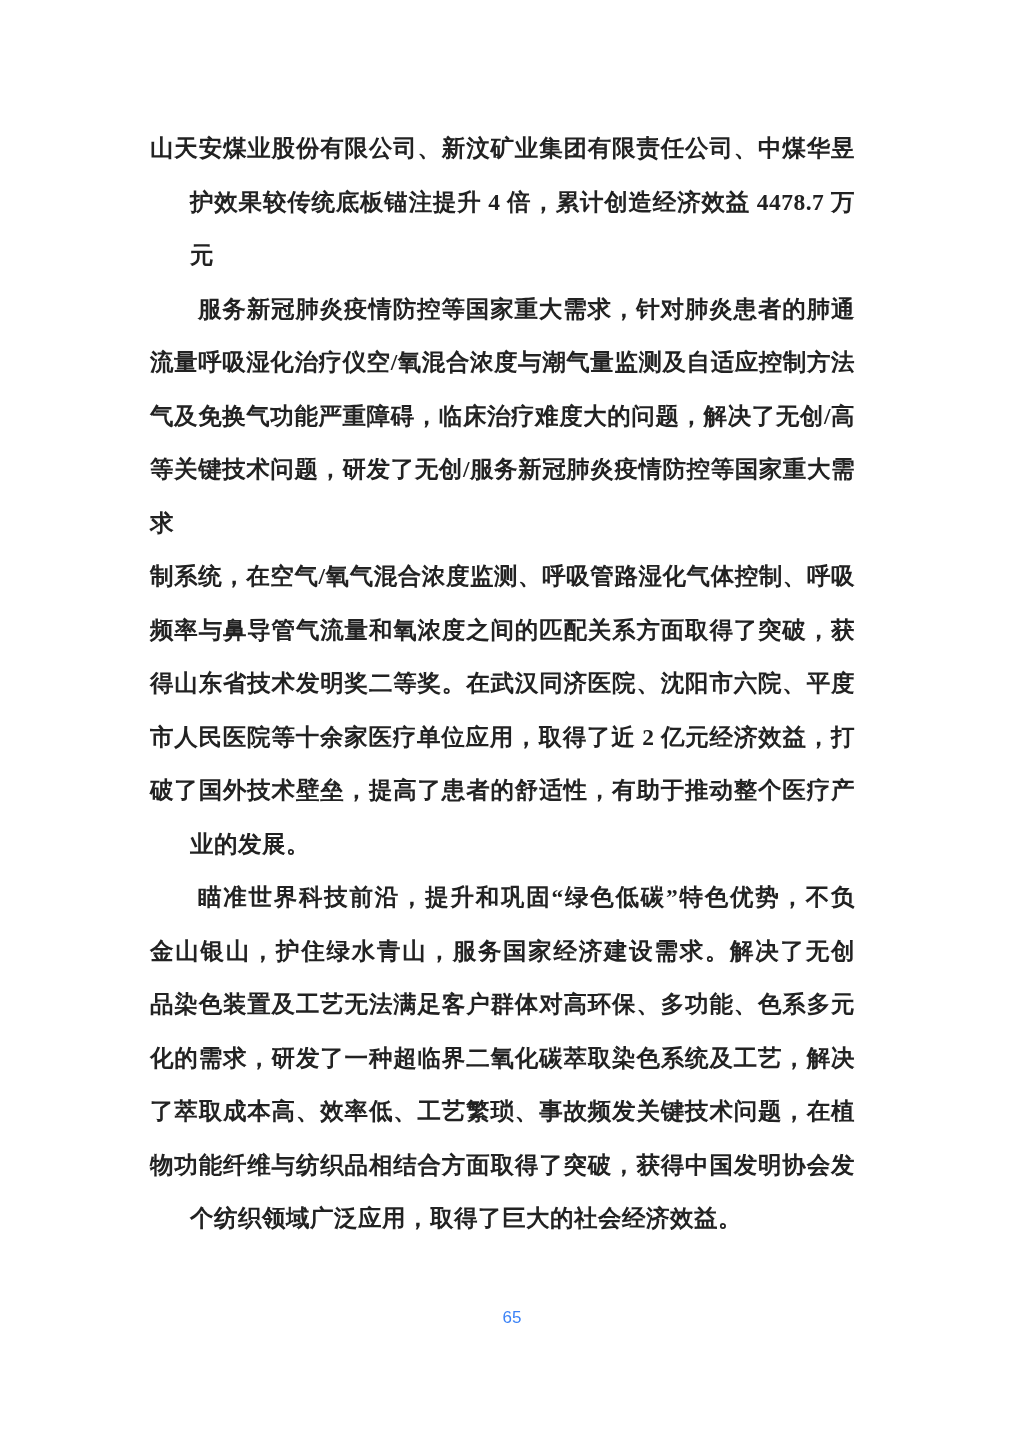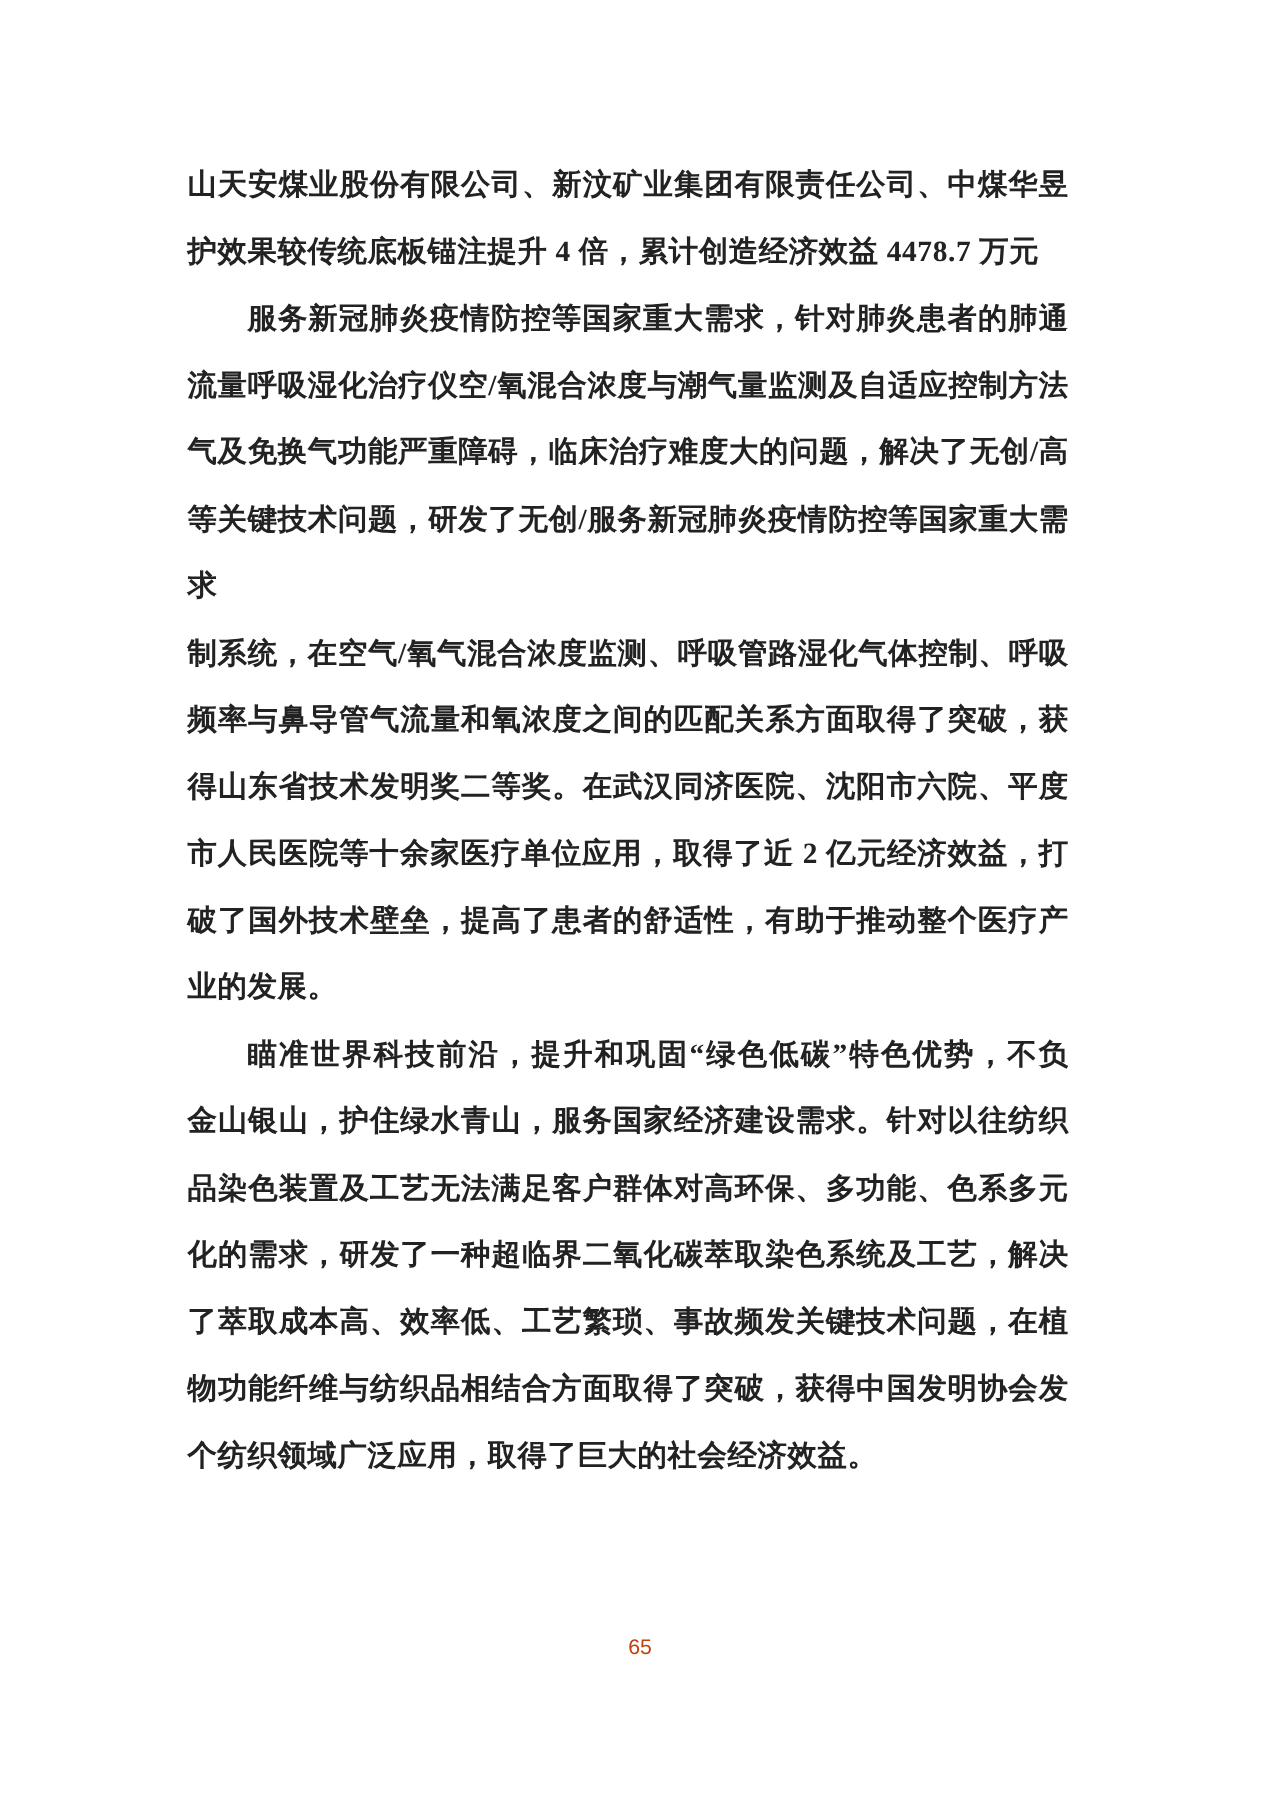--- a/index.html
+++ b/index.html
@@ -26,30 +26,30 @@
     font-weight: bold;
   }
   .paragraph { margin: 0; padding: 0; }
   .line {
     line-height: 53.5px;
     text-align: justify;
     text-align-last: justify;
     letter-spacing: 0.5px;
   }
   .line-indent { padding-left: 48px; }
-  .line-last { text-align-last: left; }
+  .line-last { text-align-last: left; margin-left: 40px; }
   .page-number {
     position: absolute;
     left: 0;
     top: 1308px;
     width: 100%;
     text-align: center;
     font-family: "Liberation Sans", "DejaVu Sans", sans-serif;
     font-size: 17px;
-    color: #c2410c;
+    color: #3b82f6;
   }
 </style>
 </head>
 <body>
 
 <div class="page">
   <div class="text-block">
       <div class="paragraph">
         <div class="line">山天安煤业股份有限公司、新汶矿业集团有限责任公司、中煤华昱</div>
         <div class="line line-last">护效果较传统底板锚注提升 4 倍，累计创造经济效益 4478.7 万元</div>
@@ -61,21 +61,21 @@
         <div class="line">等关键技术问题，研发了无创/服务新冠肺炎疫情防控等国家重大需求</div>
         <div class="line">制系统，在空气/氧气混合浓度监测、呼吸管路湿化气体控制、呼吸</div>
         <div class="line">频率与鼻导管气流量和氧浓度之间的匹配关系方面取得了突破，获</div>
         <div class="line">得山东省技术发明奖二等奖。在武汉同济医院、沈阳市六院、平度</div>
         <div class="line">市人民医院等十余家医疗单位应用，取得了近 2 亿元经济效益，打</div>
         <div class="line">破了国外技术壁垒，提高了患者的舒适性，有助于推动整个医疗产</div>
         <div class="line line-last">业的发展。</div>
       </div>
       <div class="paragraph">
         <div class="line line-indent">瞄准世界科技前沿，提升和巩固“绿色低碳”特色优势，不负</div>
-        <div class="line">金山银山，护住绿水青山，服务国家经济建设需求。针对以往纺织</div>
+        <div class="line">金山银山，护住绿水青山，服务国家经济建设需求。解决了无创</div>
         <div class="line">品染色装置及工艺无法满足客户群体对高环保、多功能、色系多元</div>
         <div class="line">化的需求，研发了一种超临界二氧化碳萃取染色系统及工艺，解决</div>
         <div class="line">了萃取成本高、效率低、工艺繁琐、事故频发关键技术问题，在植</div>
         <div class="line">物功能纤维与纺织品相结合方面取得了突破，获得中国发明协会发</div>
         <div class="line line-last">个纺织领域广泛应用，取得了巨大的社会经济效益。</div>
       </div>
     </div>
   <div class="page-number">65</div>
 </div>
 

